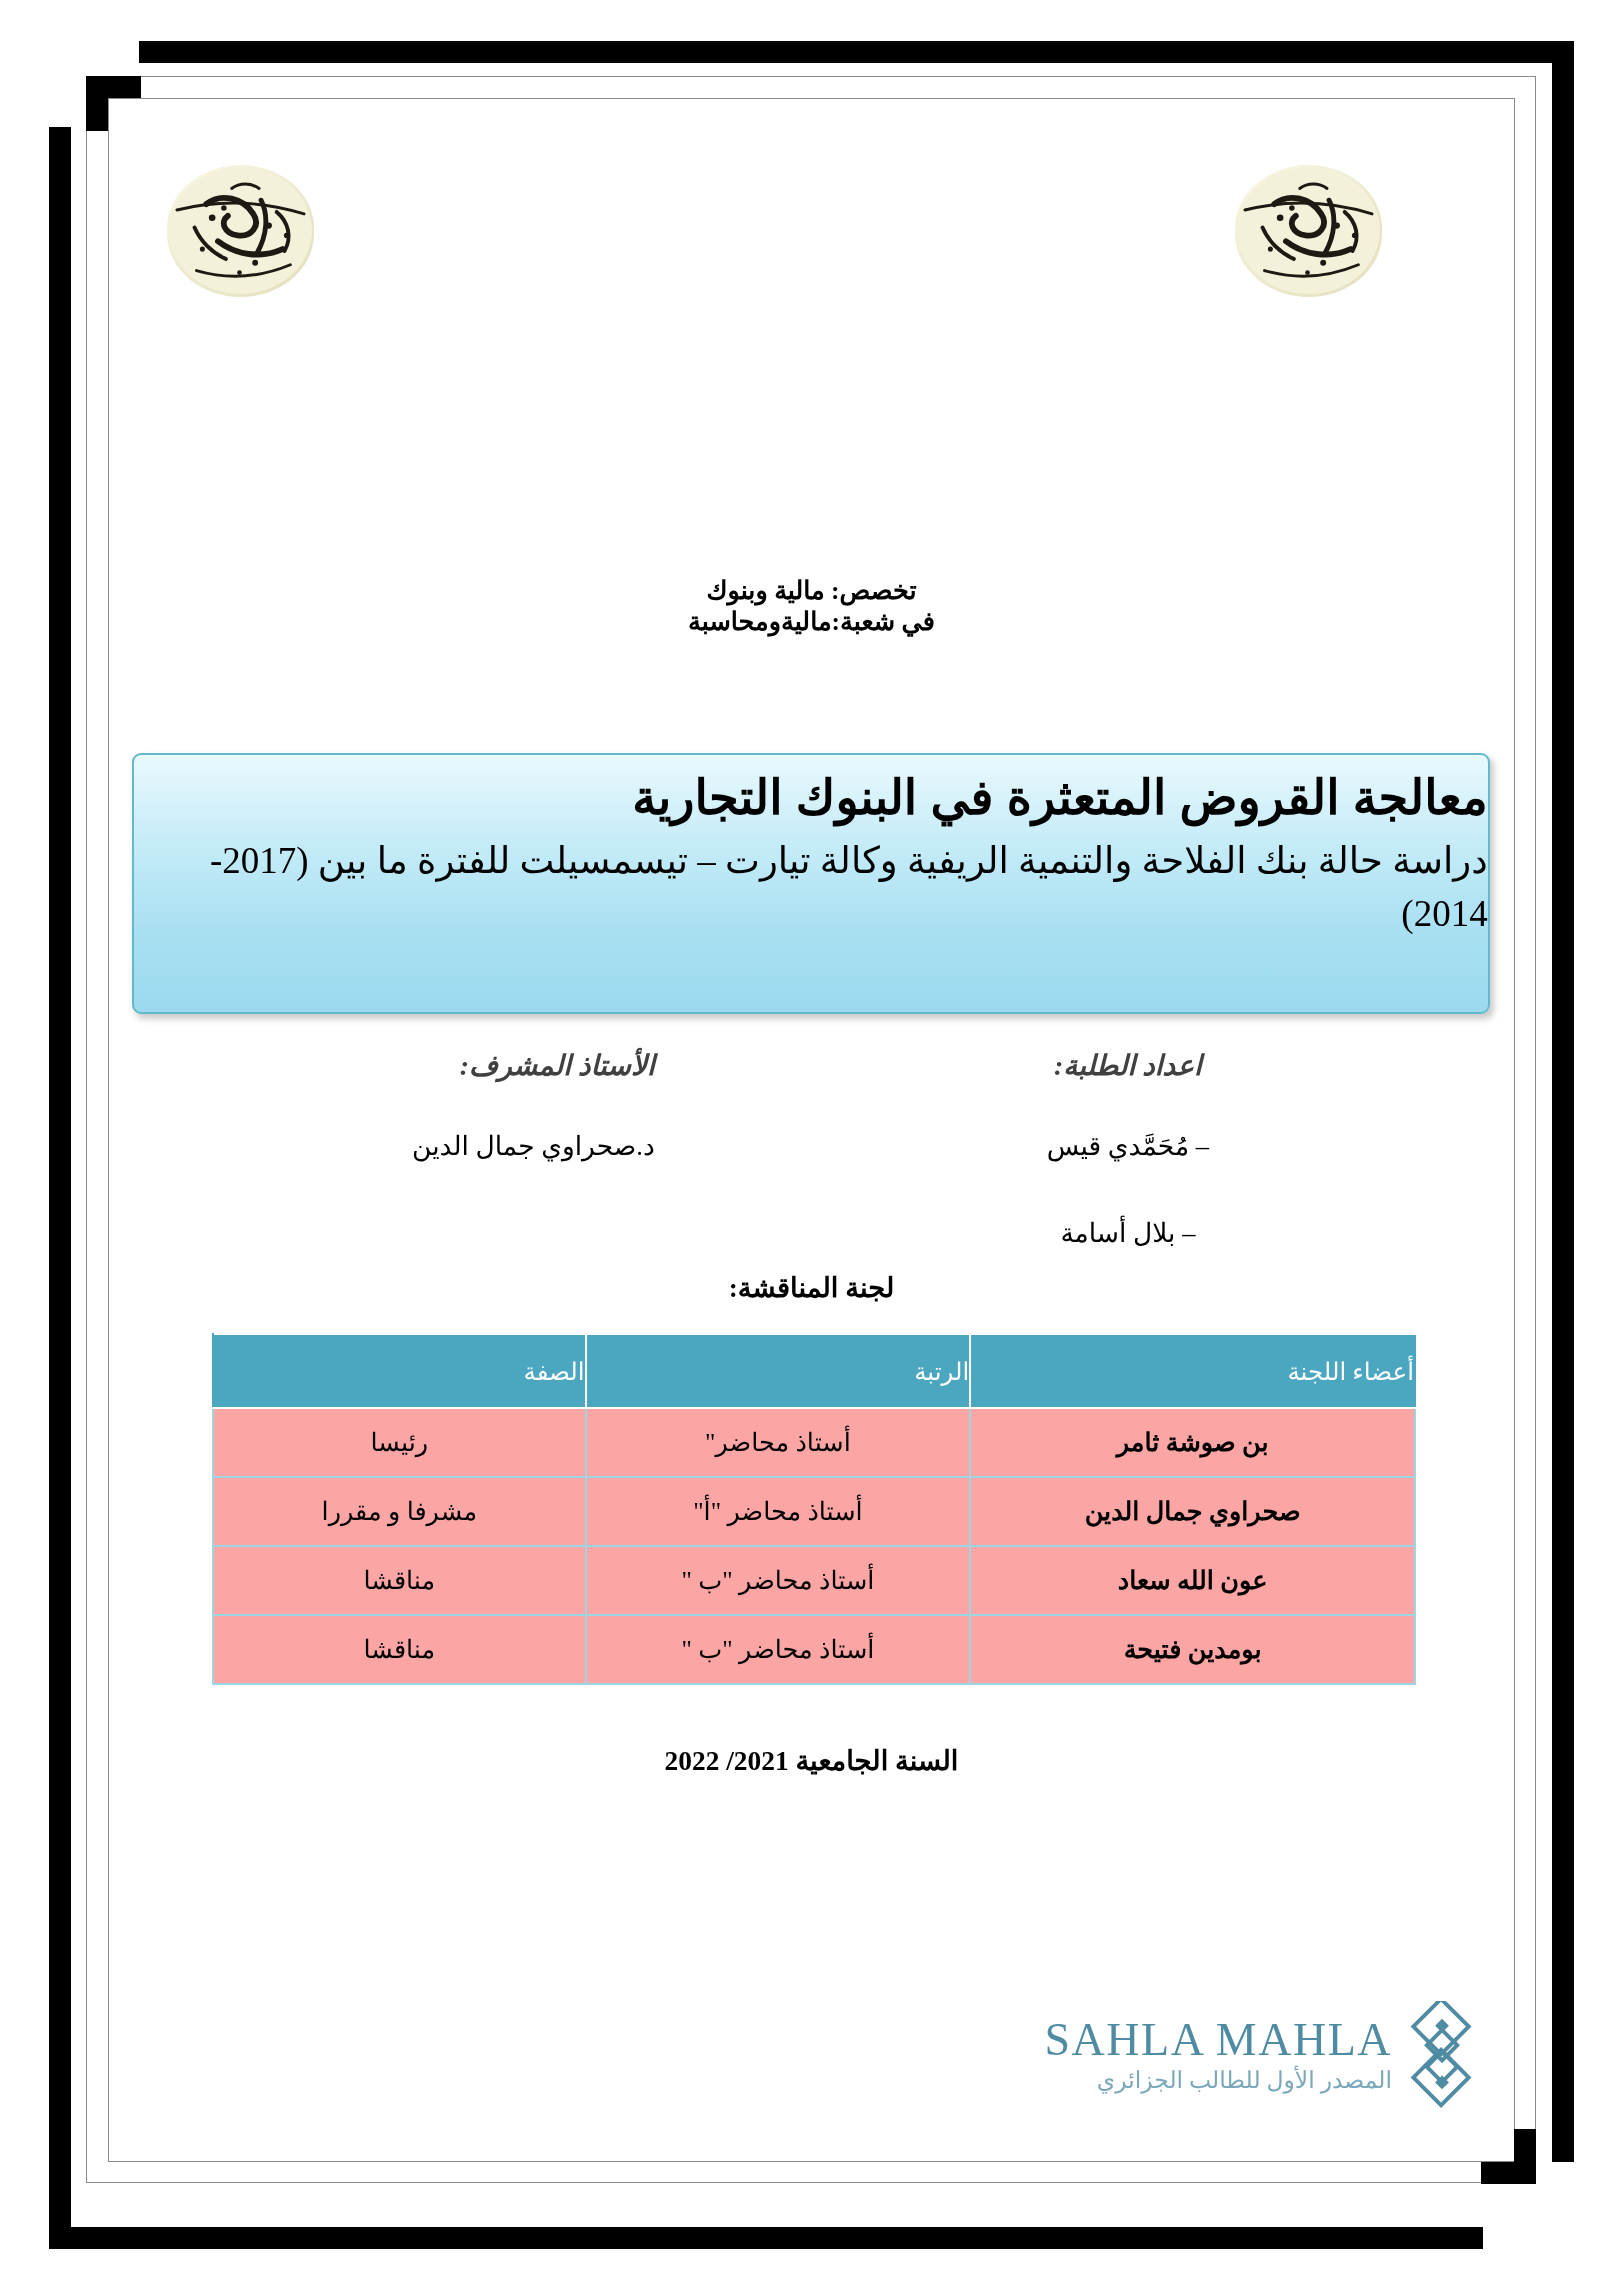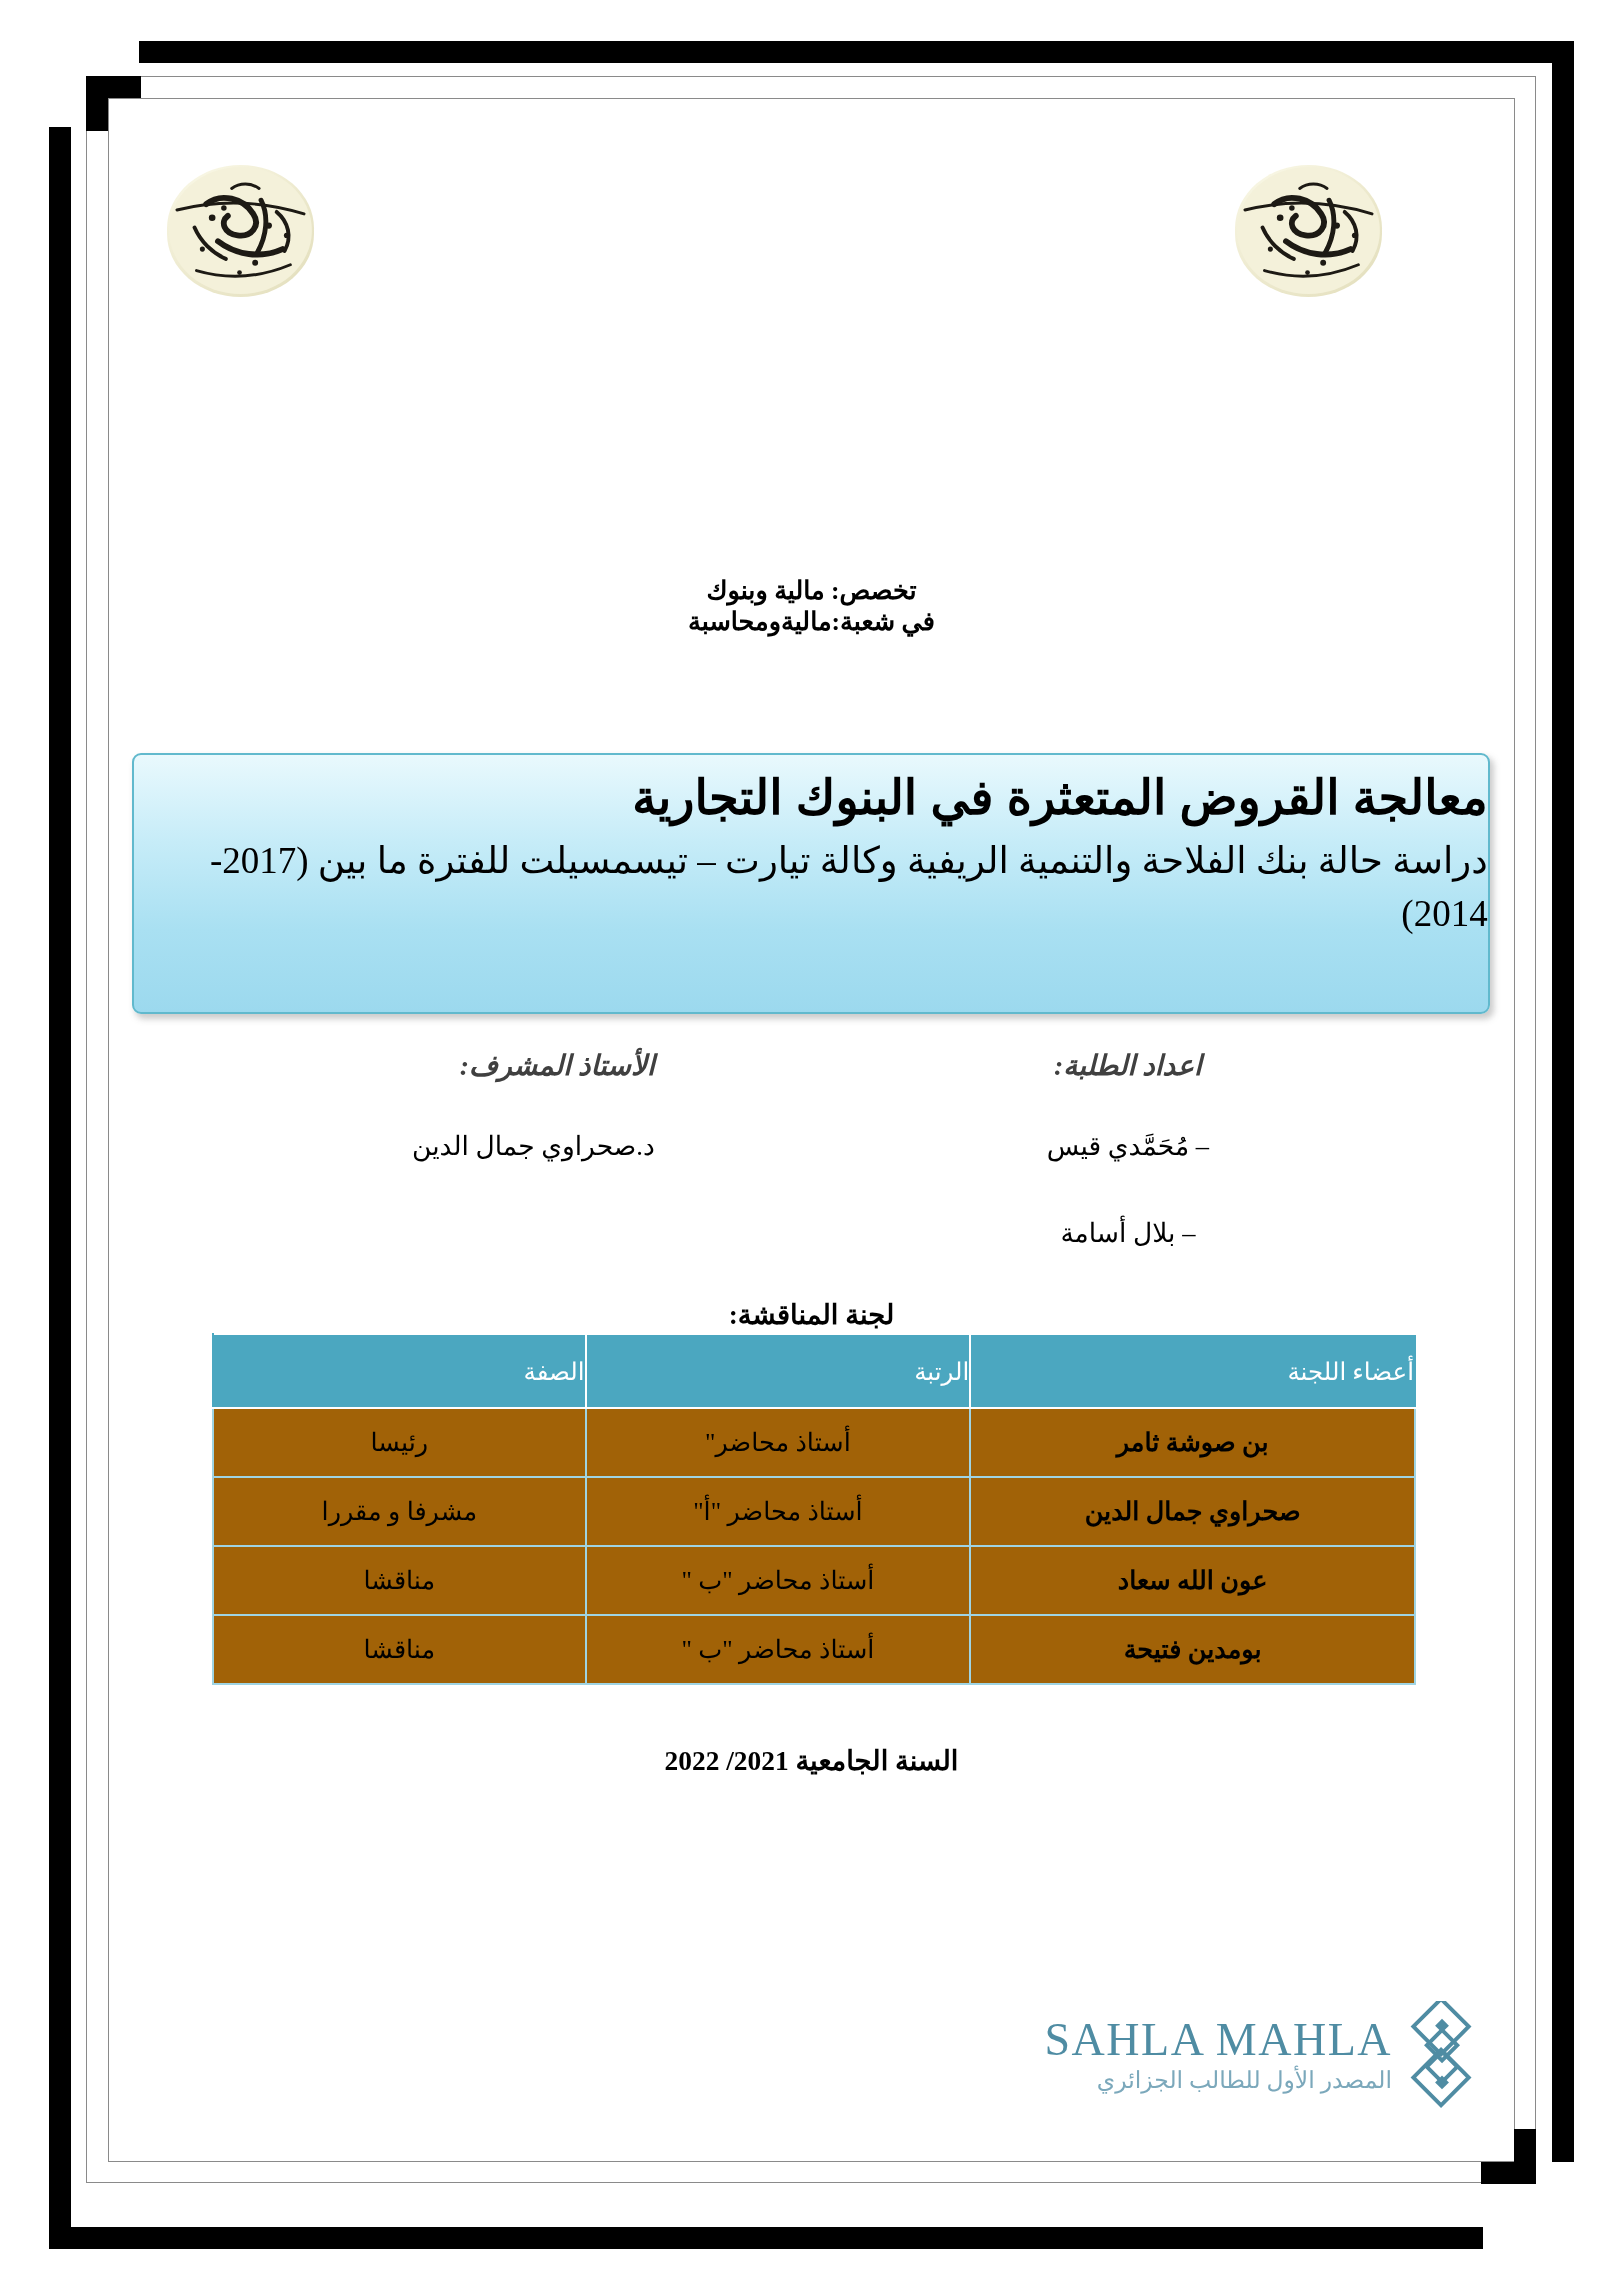--- a/index.html
+++ b/index.html
@@ -162,21 +162,21 @@
     font-size: 26.5px;
     color: #000;
     margin-bottom: 55px;
     white-space: nowrap;
   }
   .people-name.last { margin-bottom: 0; }
 
   
   #jury-heading {
     position: absolute;
-    left: 0; top: 1152px;
+    left: 0; top: 1125px;
     width: 1387px;
     text-align: center;
     direction: rtl;
     font-family: "Liberation Serif", serif;
     font-weight: bold;
     font-size: 27.4px;
     color: #000;
   }
 
   
@@ -204,21 +204,21 @@
   #jury-table th:last-child  { border-left: 2px solid #4ba7c0; }
 
   #jury-table td {
     border: 2px solid #9fd4e3;
     height: 69px;
     text-align: center;
     vertical-align: middle;
     font-family: "Liberation Serif", serif;
     font-size: 25.5px;
     color: #000;
-    background: #a16207;
+    background: #fca5a5;
   }
   #jury-table td.member { font-weight: bold; }
   #jury-table col.c-member { width: 37%; }
   #jury-table col.c-rank   { width: 32%; }
   #jury-table col.c-role   { width: 31%; }
 
   
   #academic-year {
     position: absolute;
     left: 0; top: 1598px;

